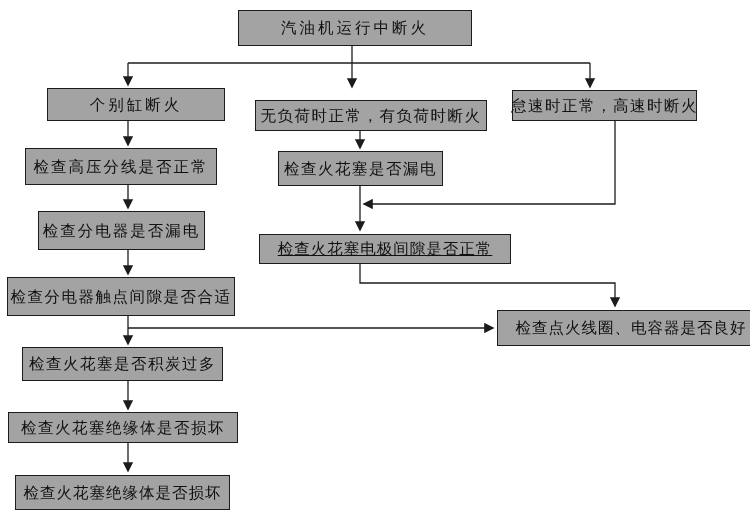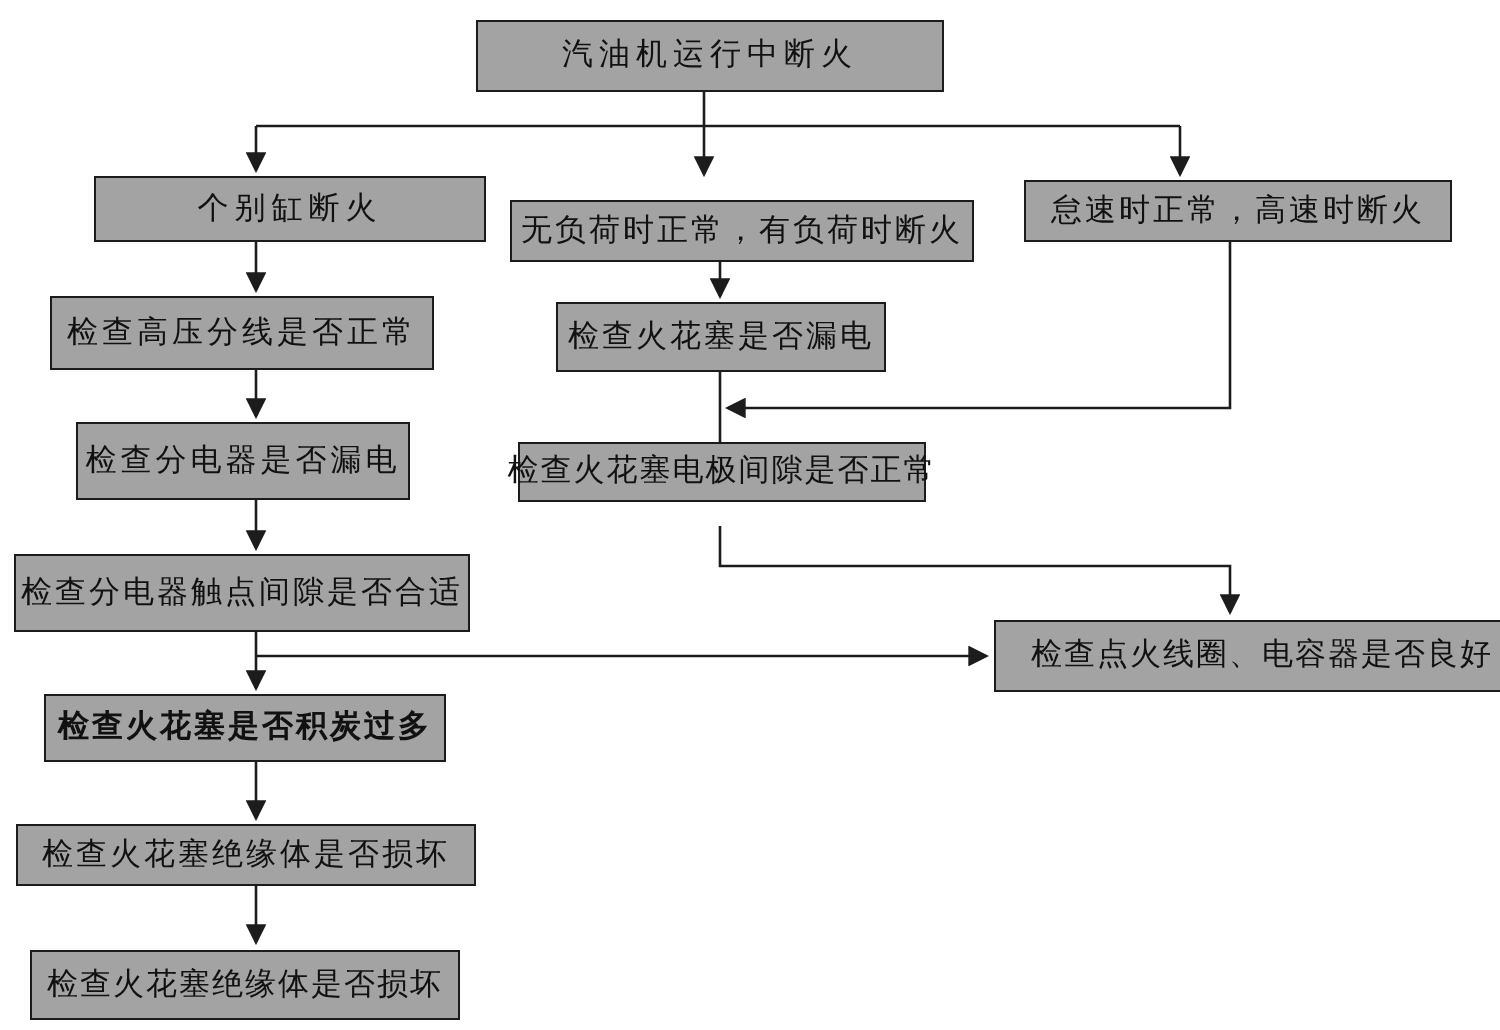--- a/index.html
+++ b/index.html
@@ -33,31 +33,31 @@
     justify-content: center;
     text-align: center;
     font-size: 15.5px;
     font-weight: 500;
     letter-spacing: 3px;
     white-space: nowrap;
     line-height: 1;
   }
   
   #n-root          { left:238px; top:10px;  width:234px; height:36px; }
-  #n-branch-left   { left:47px;  top:88px;  width:196px; height:33px; }
+  #n-branch-left   { left:47px;  top:88px;  width:178px; height:33px; }
   #n-branch-middle { left:255px; top:100px;  width:232px; height:31px; letter-spacing:1.5px; }
-  #n-branch-right  { left:512px; top:90px;  width:214px; height:31px; letter-spacing:1.5px; }
+  #n-branch-right  { left:512px; top:90px;  width:185px; height:31px; letter-spacing:1.5px; }
   #n-left-1        { left:25px;  top:148px; width:192px; height:37px; letter-spacing:2px; }
   #n-left-2        { left:38px;  top:211px; width:167px; height:39px; letter-spacing:2px; }
   #n-left-3        { left:7px;   top:277px; width:228px; height:39px; letter-spacing:1.5px; }
-  #n-left-4        { left:22px;  top:347px; width:201px; height:34px; letter-spacing:1.5px;font-weight:bold; }
+  #n-left-4        { left:22px;  top:347px; width:201px; height:34px; letter-spacing:1.5px; }
   #n-left-5        { left:8px;   top:412px; width:230px; height:31px; letter-spacing:1.5px; }
   #n-left-6        { left:15px;  top:475px; width:215px; height:35px; letter-spacing:1px; }
   #n-middle-1      { left:278px; top:151px; width:165px; height:35px; letter-spacing:1.5px; }
-  #n-middle-2      { left:259px; top:221px; width:204px; height:30px; letter-spacing:1px; }
+  #n-middle-2      { left:259px; top:234px; width:252px; height:30px; letter-spacing:1px;text-decoration:underline; }
   #n-right-1       { left:497px; top:310px; width:268px; height:36px; letter-spacing:1px; }
 </style>
 </head>
 <body>
 
 <div id="canvas">
 
   <svg id="connectors" viewBox="0 0 750 515" xmlns="http://www.w3.org/2000/svg">
     <defs>
       <marker id="arrow" viewBox="0 0 10 10" refX="8.5" refY="5" markerWidth="8" markerHeight="8" orient="auto-start-reverse">

